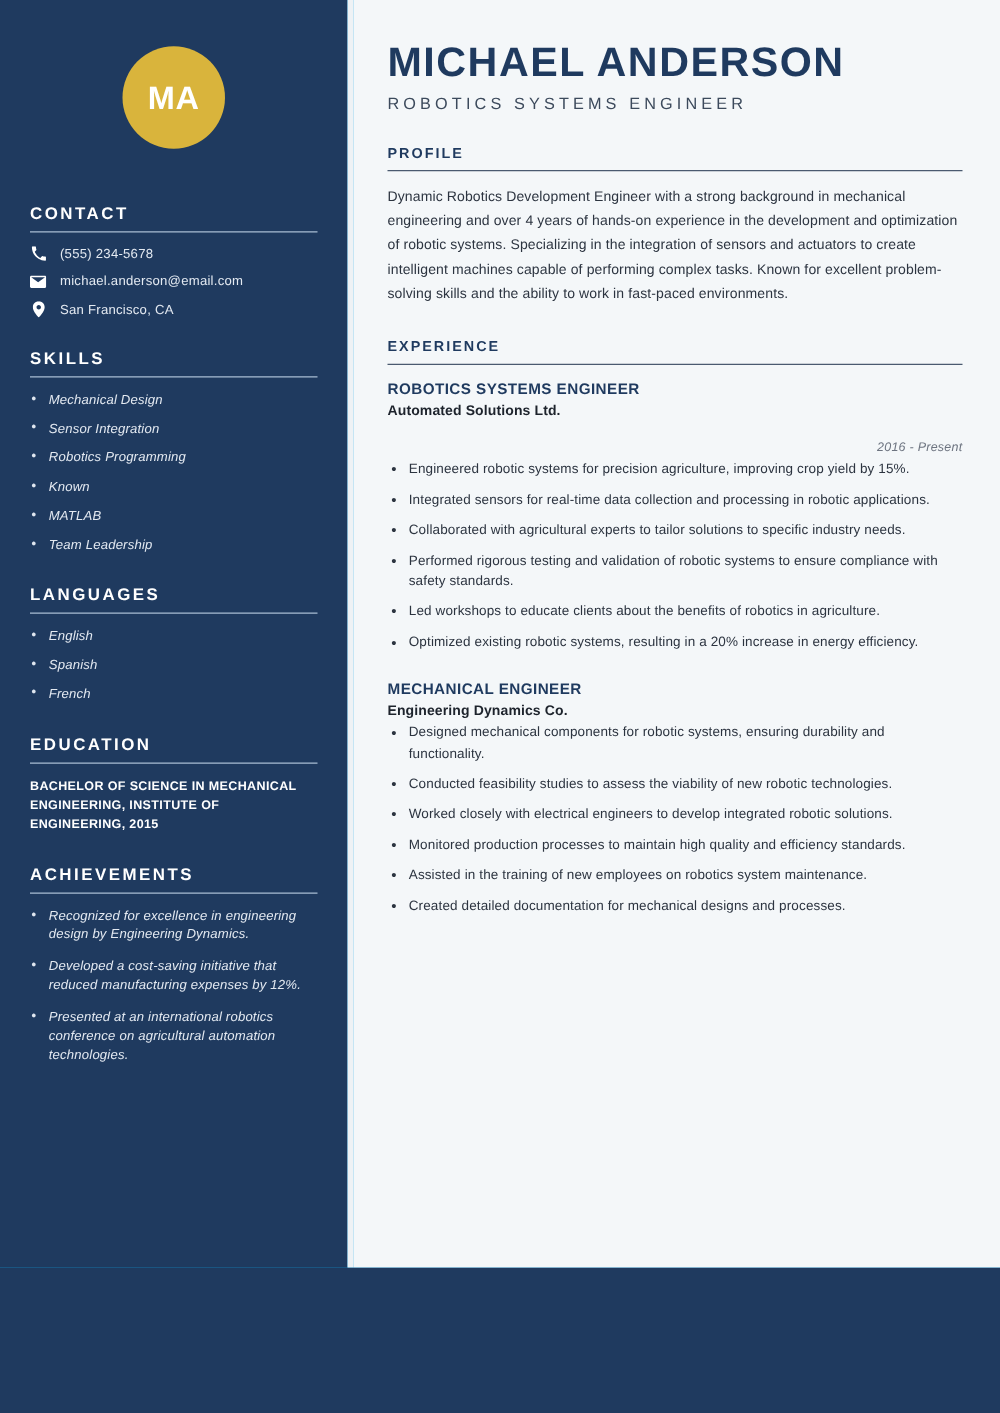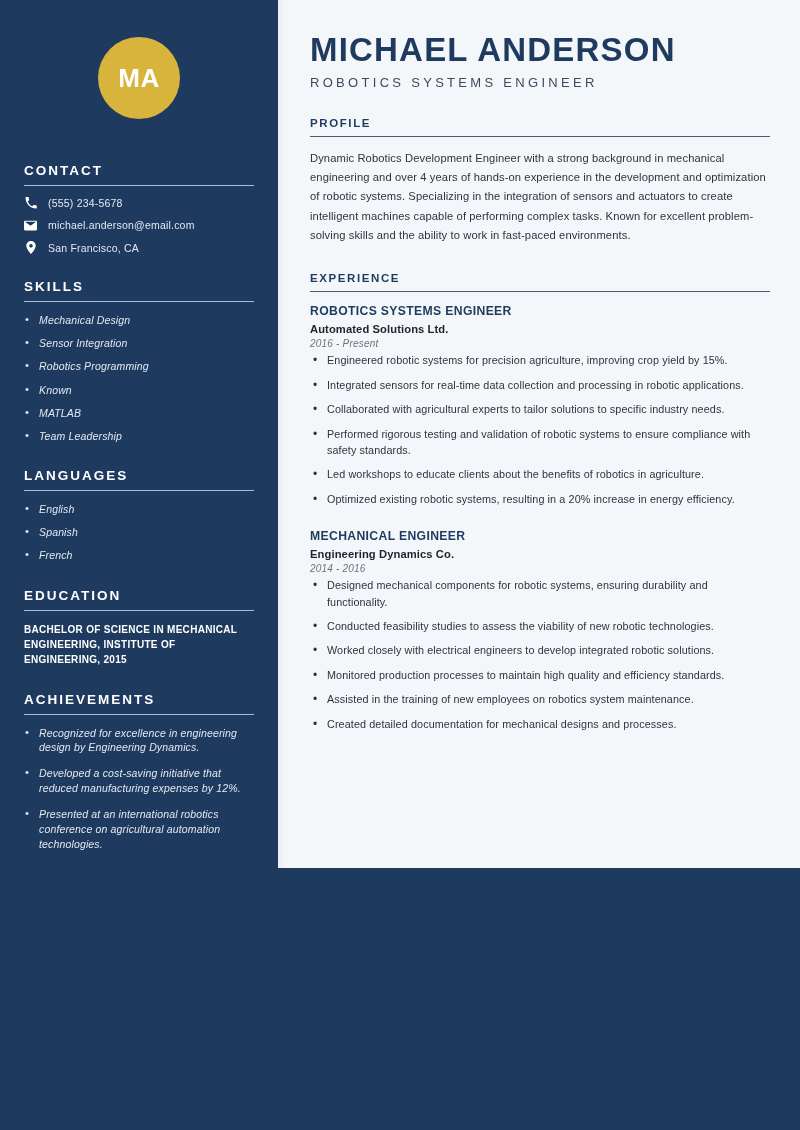--- a/index.html
+++ b/index.html
@@ -8,21 +8,21 @@
     width: 800px;
     height: 1130px;
     font-family: "Liberation Sans", sans-serif;
     background: #1f3a5f;
     overflow: hidden;
   }
 
   .resume {
     display: flex;
     width: 800px;
-    height: 868px;
+    height: 1014px;
     background: #0ea5e9;
   }
 
   
   .sidebar {
     width: 278px;
     min-width: 278px;
     background: #1f3a5f;
     padding: 0 24px;
     color: #ffffff;
@@ -180,22 +180,23 @@
     font-weight: bold;
     color: #1d232c;
     margin-top: 5px;
     letter-spacing: 0.1px;
   }
 
   .job-dates {
     font-size: 10px;
     font-style: italic;
     color: #6d7480;
-    margin-top: 3px;
+    margin-top: 18px;
     letter-spacing: 0.2px;
+    text-align: right;
   }
 
   .job-bullets {
     list-style: none;
     margin-top: 3px;
   }
 
   .job-bullets li {
     position: relative;
     padding-left: 17px;
@@ -328,21 +329,20 @@
           <li>Led workshops to educate clients about the benefits of robotics in agriculture.</li>
           <li>Optimized existing robotic systems, resulting in a 20% increase in energy efficiency.</li>
         </ul>
       </div>
 
       <div class="job-spacer"></div>
 
       <div class="job">
         <div class="job-title">MECHANICAL ENGINEER</div>
         <div class="job-company">Engineering Dynamics Co.</div>
-        <div class="job-dates">2014 - 2016</div>
         <ul class="job-bullets">
           <li>Designed mechanical components for robotic systems, ensuring durability and functionality.</li>
           <li>Conducted feasibility studies to assess the viability of new robotic technologies.</li>
           <li>Worked closely with electrical engineers to develop integrated robotic solutions.</li>
           <li>Monitored production processes to maintain high quality and efficiency standards.</li>
           <li>Assisted in the training of new employees on robotics system maintenance.</li>
           <li>Created detailed documentation for mechanical designs and processes.</li>
         </ul>
       </div>
     </section>

